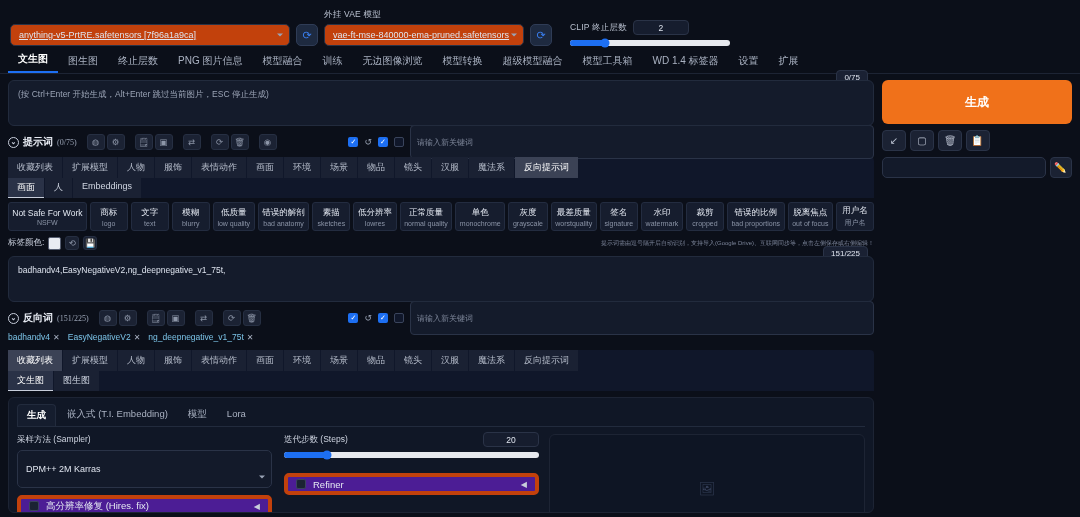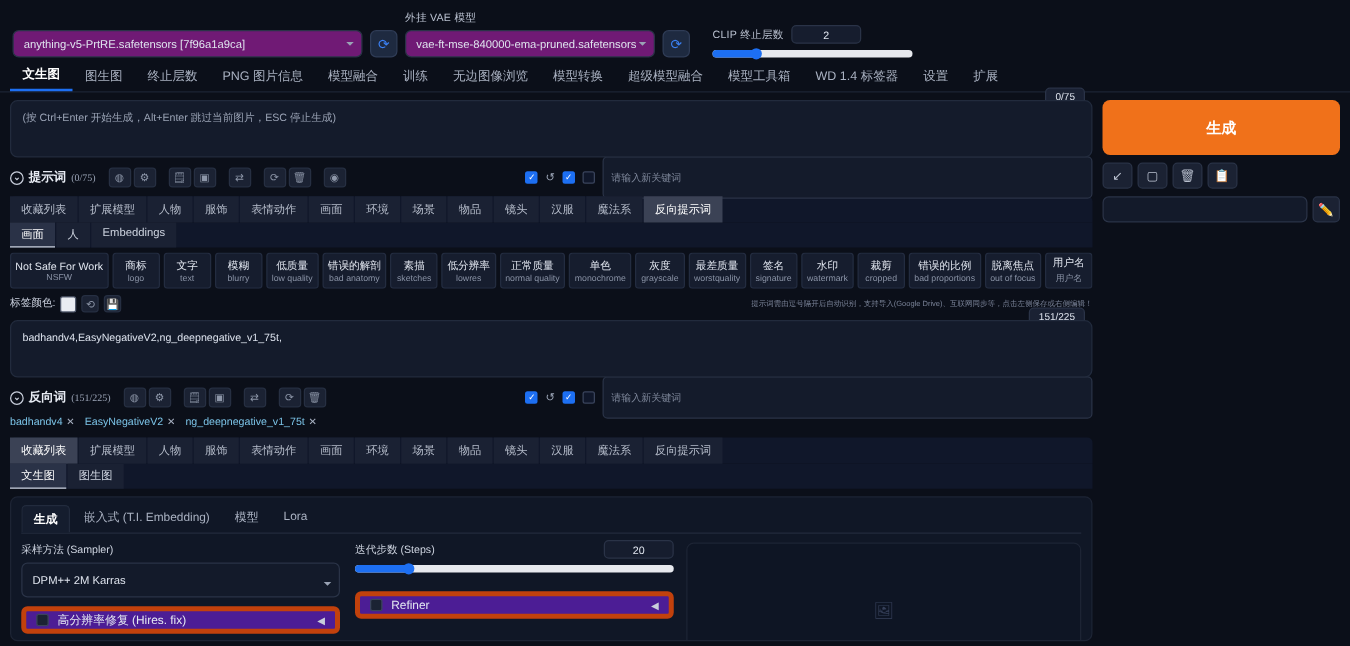--- a/index.html
+++ b/index.html
@@ -10,23 +10,23 @@
     color: #c8cedb;
     overflow: hidden;
   }
   .app { width: 1080px; height: 517px; position: relative; background: #0b0f19; }
 
   
   .topbar { display: flex; align-items: flex-end; gap: 0; padding: 6px 10px 4px 10px; height: 50px; }
   .field-label { font-size: 8.5px; color: #b9c0cf; margin-bottom: 3px; display: block; letter-spacing: .2px; }
   .sel-wrap { position: relative; }
   .select {
-    height: 22px; background: #701a75; border: 1px solid #2a3347; border-radius: 5px;
+    height: 22px; background: #c2410c; border: 1px solid #2a3347; border-radius: 5px;
     display: flex; align-items: center; padding: 0 18px 0 8px; font-size: 9px; color: #dfe4ee;
-    white-space: nowrap; overflow: hidden;
+    white-space: nowrap; overflow: hidden; text-decoration: underline;
   }
   .caret { position: absolute; right: 7px; top: 50%; transform: translateY(-50%);
     width: 0; height: 0; border-left: 3px solid transparent; border-right: 3px solid transparent;
     border-top: 3.5px solid #9aa3b5; }
   .icon-btn-blue {
     width: 22px; height: 22px; background: #1e2a40; border: 1px solid #2f3c56; border-radius: 5px;
     display: flex; align-items: center; justify-content: center; color: #3b82f6; font-size: 11px;
   }
   .clip-wrap { margin-left: 12px; position: relative; }
   .clip-head { display: flex; align-items: center; gap: 6px; }
@@ -69,21 +69,21 @@
     display: inline-flex; align-items: center; justify-content: center; font-size: 7px; color: #c8cedb; }
   .count { font-size: 8px; color: #9aa3b5; font-weight: normal; }
   .ibtn-group { display: flex; gap: 2px; margin-left: 4px; }
   .ibtn { width: 18px; height: 16px; background: #1b2233; border: 1px solid #262f42; border-radius: 3px;
     display: flex; align-items: center; justify-content: center; font-size: 8.5px; color: #8d96a8; }
   .spacer { flex: 1; }
   .chk-blue { width: 10px; height: 10px; background: #1d6ff2; border-radius: 2px;
     display: inline-flex; align-items: center; justify-content: center; color: #fff; font-size: 7px; }
   .chk-empty { width: 10px; height: 10px; background: #10172a; border: 1px solid #3a445c; border-radius: 2px; }
   .mini-icon { font-size: 9px; color: #9aa3b5; }
-  .kw-input { width: 392px; height: 17px; background: #141b2b; border: 1px solid #2a3347; border-radius: 4px;
+  .kw-input { width: 464px; height: 17px; background: #141b2b; border: 1px solid #2a3347; border-radius: 4px;
     font-size: 8px; color: #7d8699; display: flex; align-items: center; padding: 16px 6px; }
 
   
   .cat-row { display: flex; gap: 1px; margin-top: 5px; background: #10172a; border-radius: 4px 4px 0 0; }
   .cat { font-size: 9px; color: #b6bdcb; padding: 4px 9px; background: #1a2133; white-space: nowrap; }
   .cat.active { background: #3b4255; color: #fff; }
   .sub-row { display: flex; gap: 1px; background: #10172a; }
   .sub { font-size: 9px; color: #cfd5e1; padding: 3px 9px; background: #1a2133; white-space: nowrap; }
   .sub.active { background: #2a3247; color: #fff; border-bottom: 1.5px solid #c8cedb; }
 
@@ -108,21 +108,21 @@
     padding: 6px 8px 0 8px; height: 116px; overflow: hidden; }
   .gtabs { display: flex; gap: 2px; border-bottom: 1px solid #222b3d; }
   .gtab { font-size: 9.5px; color: #aab2c2; padding: 4px 9px; }
   .gtab.active { color: #fff; font-weight: bold; background: #151d2e; border: 1px solid #222b3d;
     border-bottom: none; border-radius: 4px 4px 0 0; }
   .gbody { display: flex; gap: 10px; padding-top: 7px; }
   .gcol-left { width: 522px; }
   .grow { display: flex; gap: 12px; }
   .gfield { flex: 1; position: relative; }
   .glabel { font-size: 8.5px; color: #cfd5e1; margin-bottom: 4px; display: block; }
-  .gselect { height: 28px; background: #131a2a; border: 1px solid #2a3347; border-radius: 5px;
+  .gselect { height: 38px; background: #131a2a; border: 1px solid #2a3347; border-radius: 5px;
     display: flex; align-items: center; padding: 0 18px 0 8px; font-size: 9px; color: #dfe4ee; }
   .gnum { position: absolute; right: 0; top: -2px; }
   .acc { height: 22px; background: #4c1d95; border: 4px solid #c2410c; border-radius: 5px;
     display: flex; align-items: center; padding: 0 8px; gap: 7px; font-size: 9.5px; color: #e4e9f2; margin-top: 7px; }
   .acc .box { width: 10px; height: 10px; background: #1b2333; border: 1px solid #3a445c; border-radius: 2px; }
   .acc .tri { margin-left: auto; color: #c8cedb; font-size: 8px; }
   .preview { flex: 1; background: #0e1524; border: 1px solid #1d2434; border-radius: 6px;
     height: 108px; display: flex; align-items: center; justify-content: center; color: #3a4considered; }
 
   

